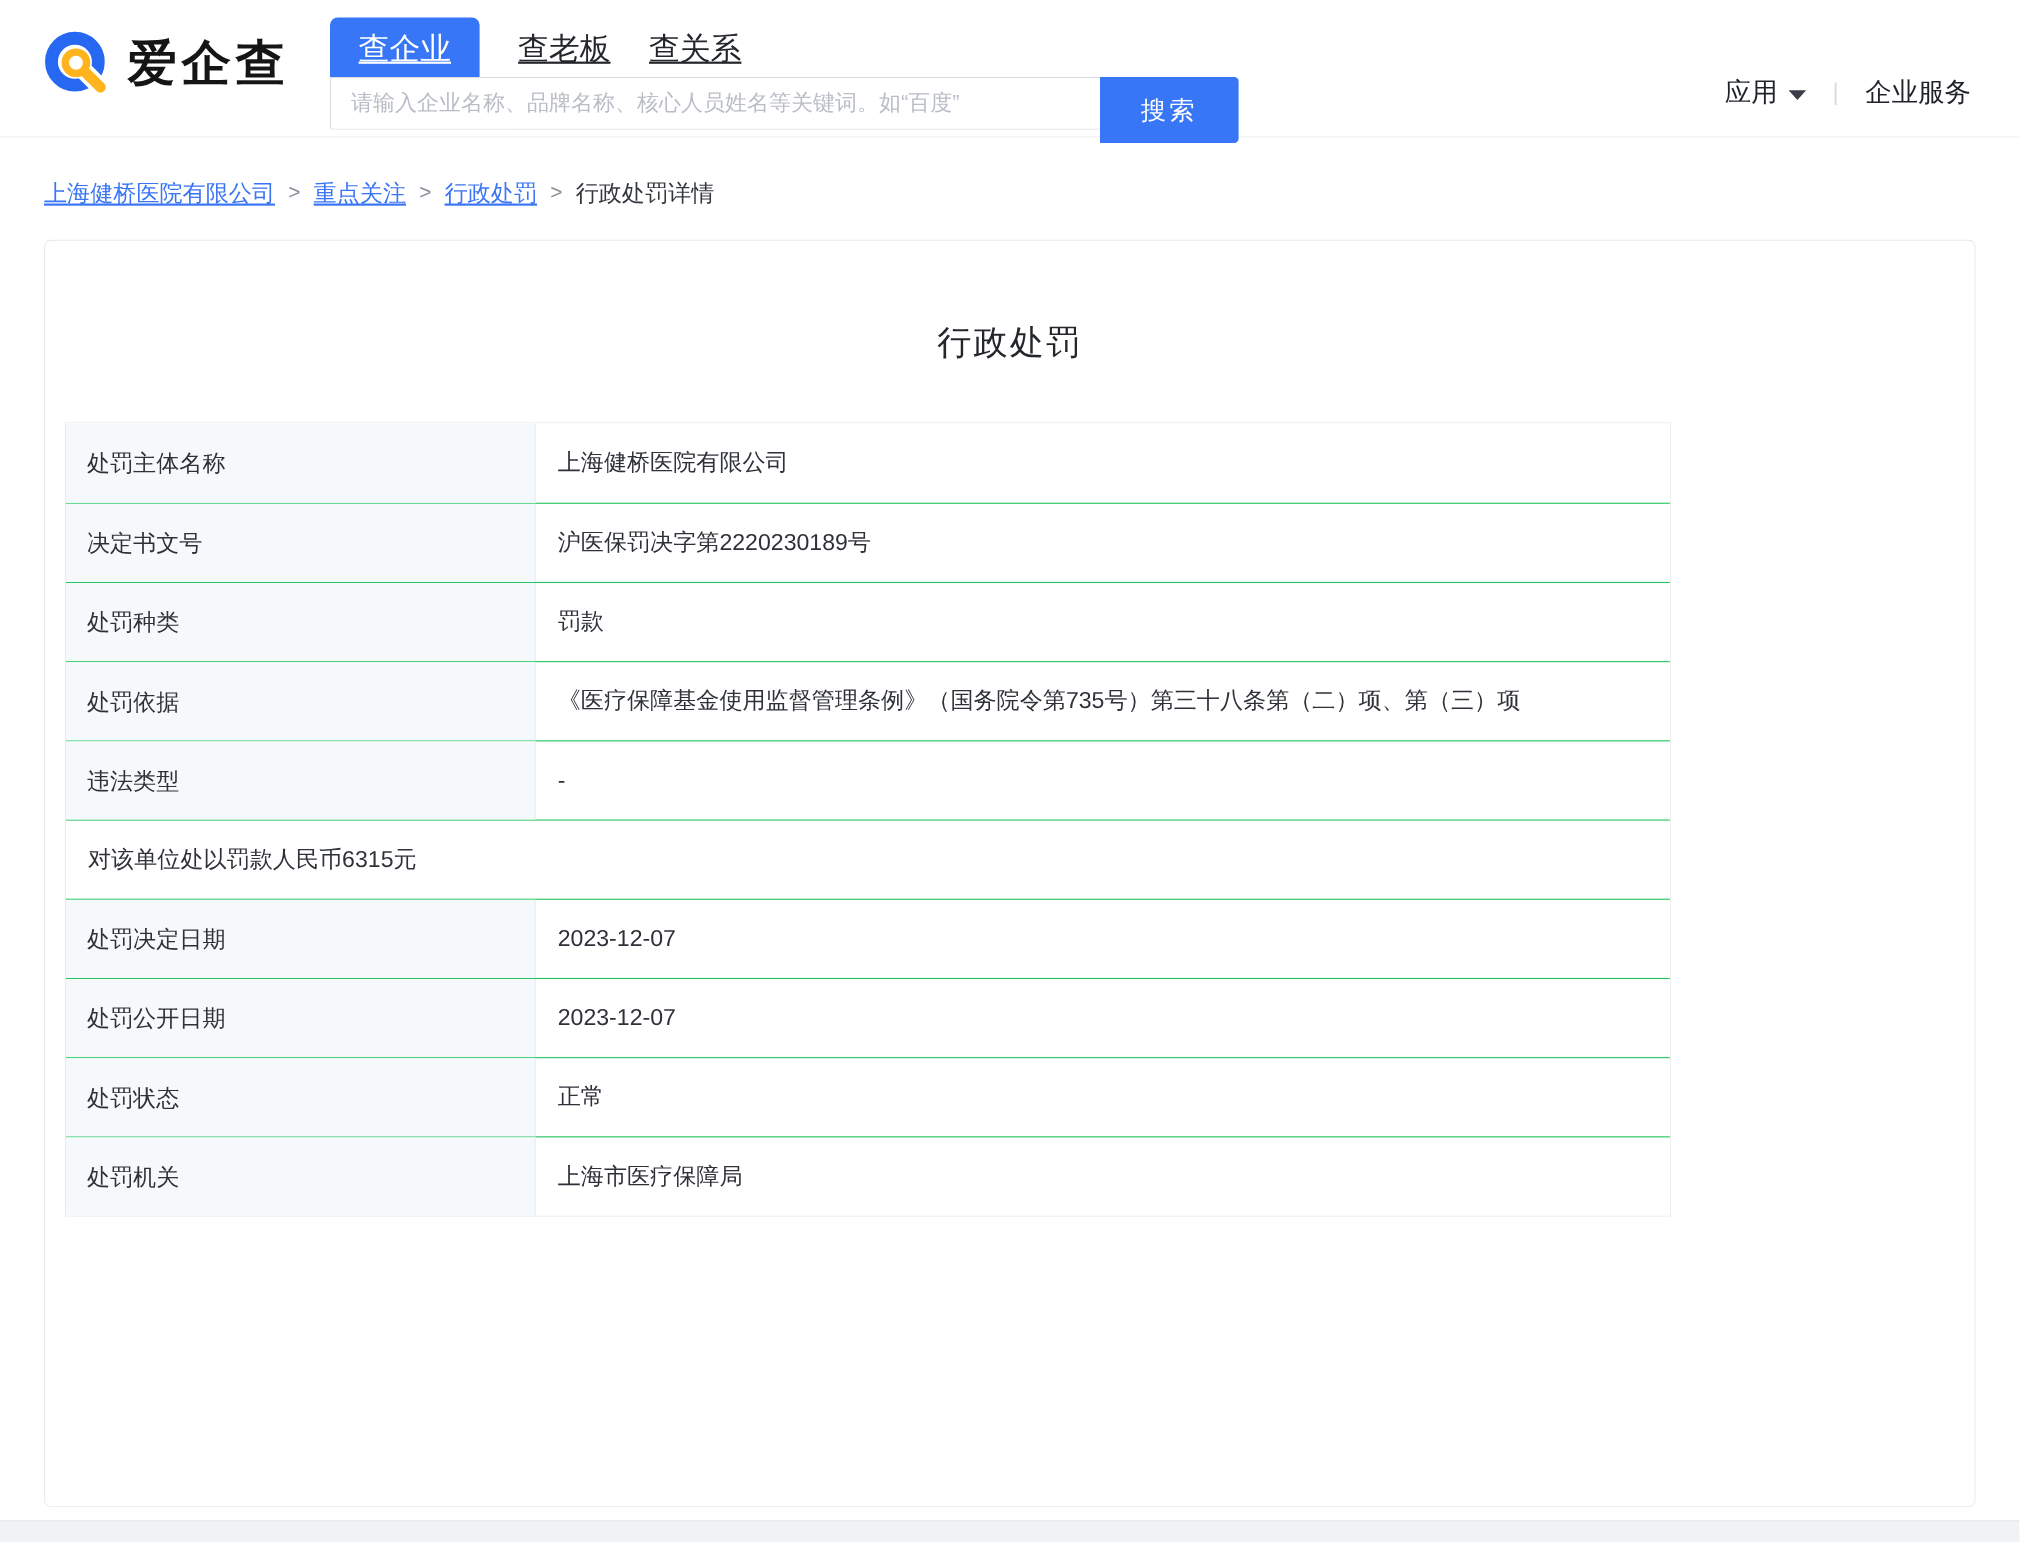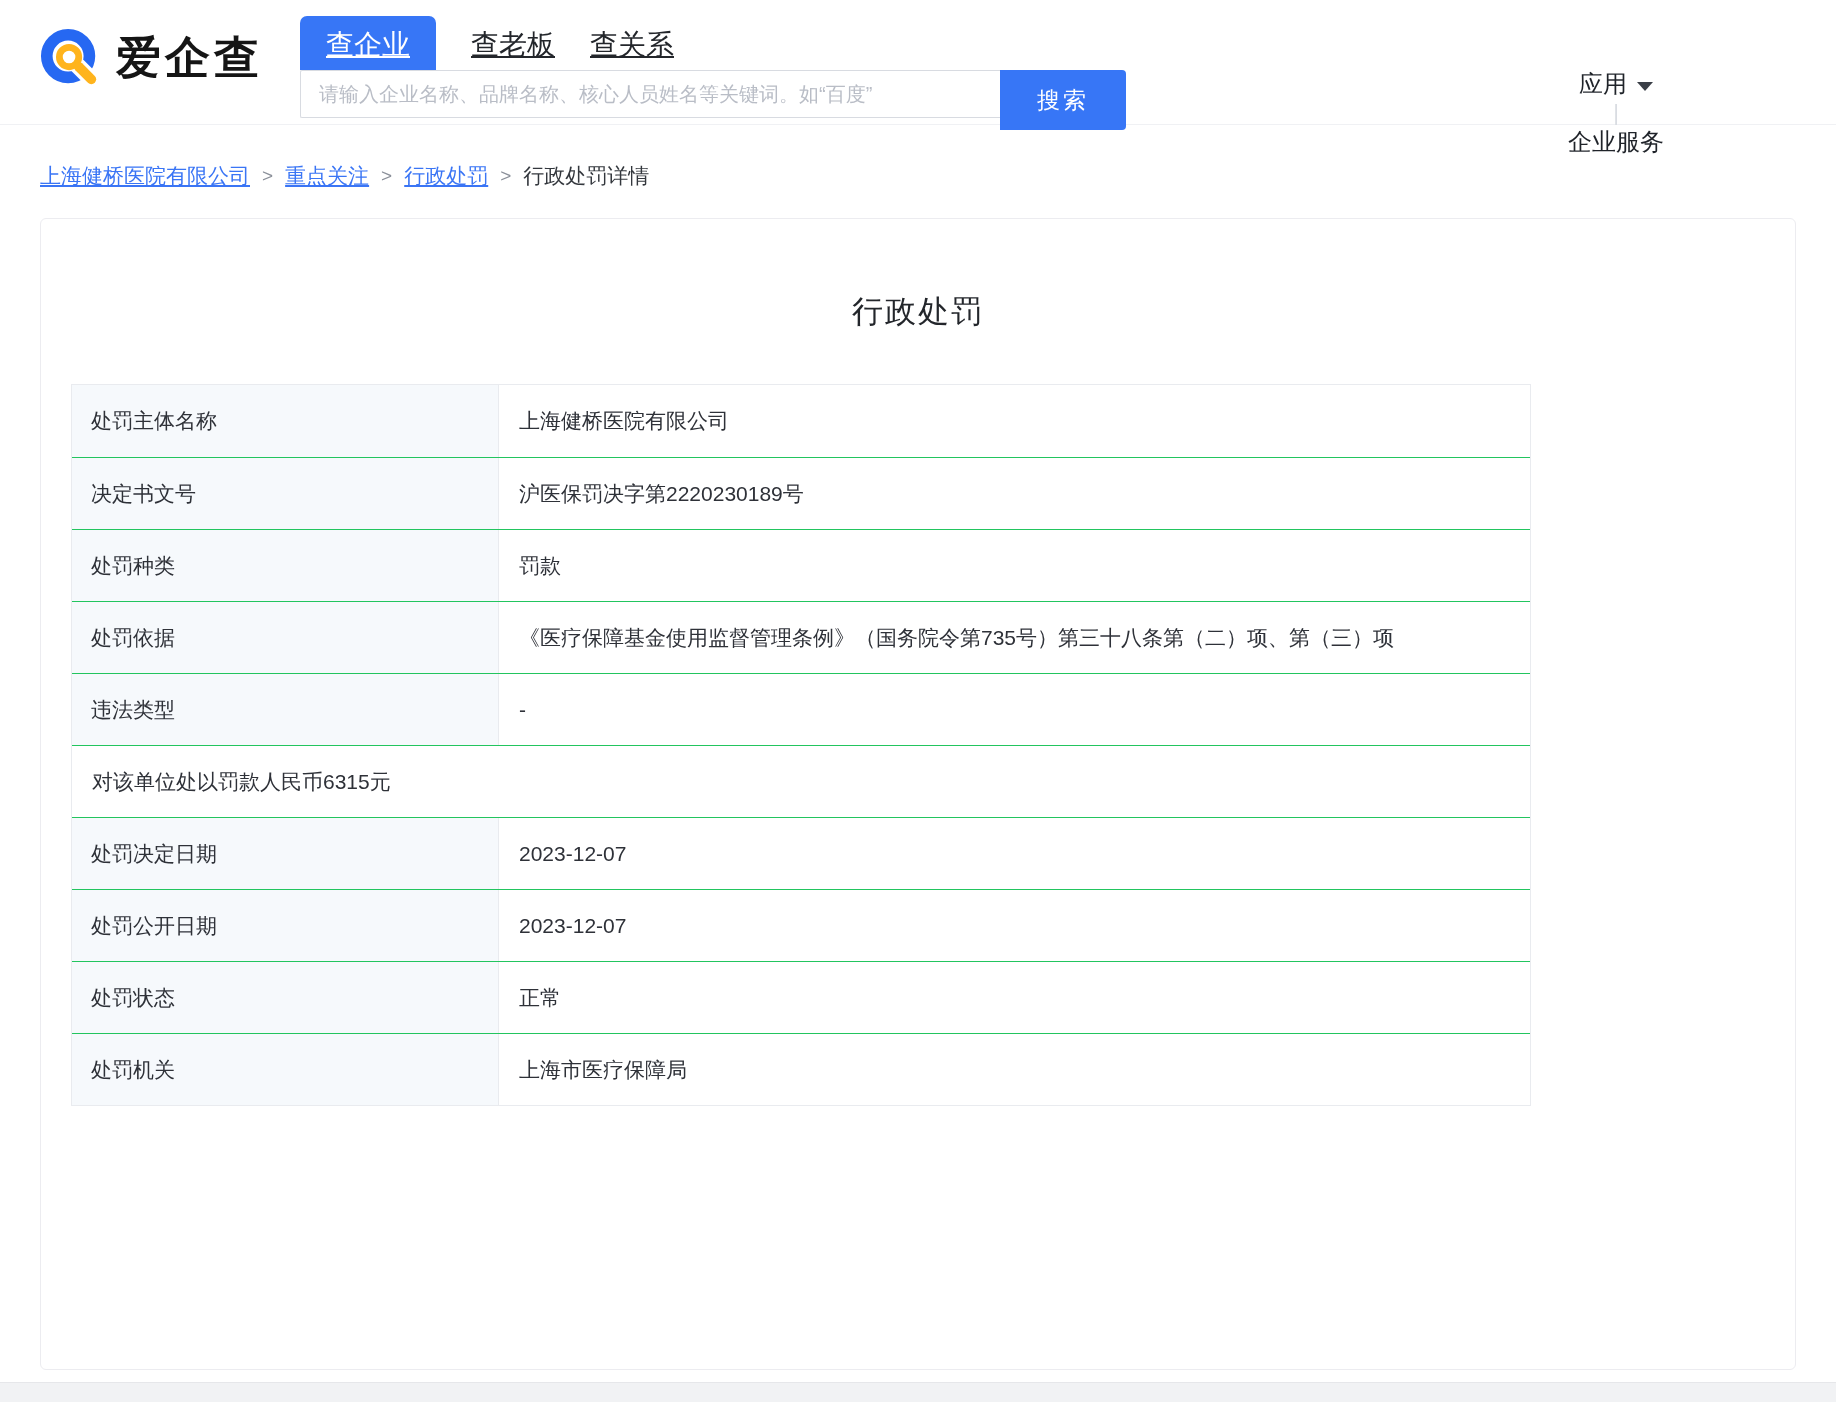--- a/index.html
+++ b/index.html
@@ -59,21 +59,21 @@
     background: var(--brand, #3776f6);
     color: #fff; font-size: 23px; letter-spacing: 3px;
     border: none; border-radius: 0 4px 4px 0;
     cursor: pointer;
     font-family: "Liberation Sans", "DejaVu Sans", sans-serif;
   }
 
   .header-right {
     position: absolute; left: 1568px; top: 68px;
     display: flex; align-items: center;
-    font-size: 24px; color: #1f2329; white-space: nowrap; flex-direction: column;
+    font-size: 24px; color: #1f2329; white-space: nowrap;
   }
   .hr-item { display: flex; align-items: center; cursor: pointer; }
   .caret {
     width: 0; height: 0; margin-left: 10px; margin-top: 4px;
     border-left: 8px solid transparent;
     border-right: 8px solid transparent;
     border-top: 9px solid #3a3f47;
   }
   .hr-divider { color: #d9dce2; margin: 0 24px; font-size: 22px; }
 
@@ -99,21 +99,21 @@
     border: 1px solid #ececf0;
     border-radius: 6px;
   }
   .card-title {
     margin-top: 72px;
     text-align: center;
     font-size: 31px; font-weight: 500; color: #23262b;
     letter-spacing: 2px;
   }
   .detail-table {
-    position: absolute; left: 30px; top: 165px;
+    position: absolute; left: 18px; top: 165px;
     width: 1460px;
     border: 1px solid #e9ebef;
   }
   .trow { display: flex; min-height: 72px; background: #fff; }
   .trow + .trow { border-top: 1px solid #22c55e; }
   .cell-label {
     width: 427px; flex-shrink: 0;
     background: var(--label-bg, #f6f9fc);
     border-right: 1px solid #e9ebef;
     display: flex; align-items: center;

